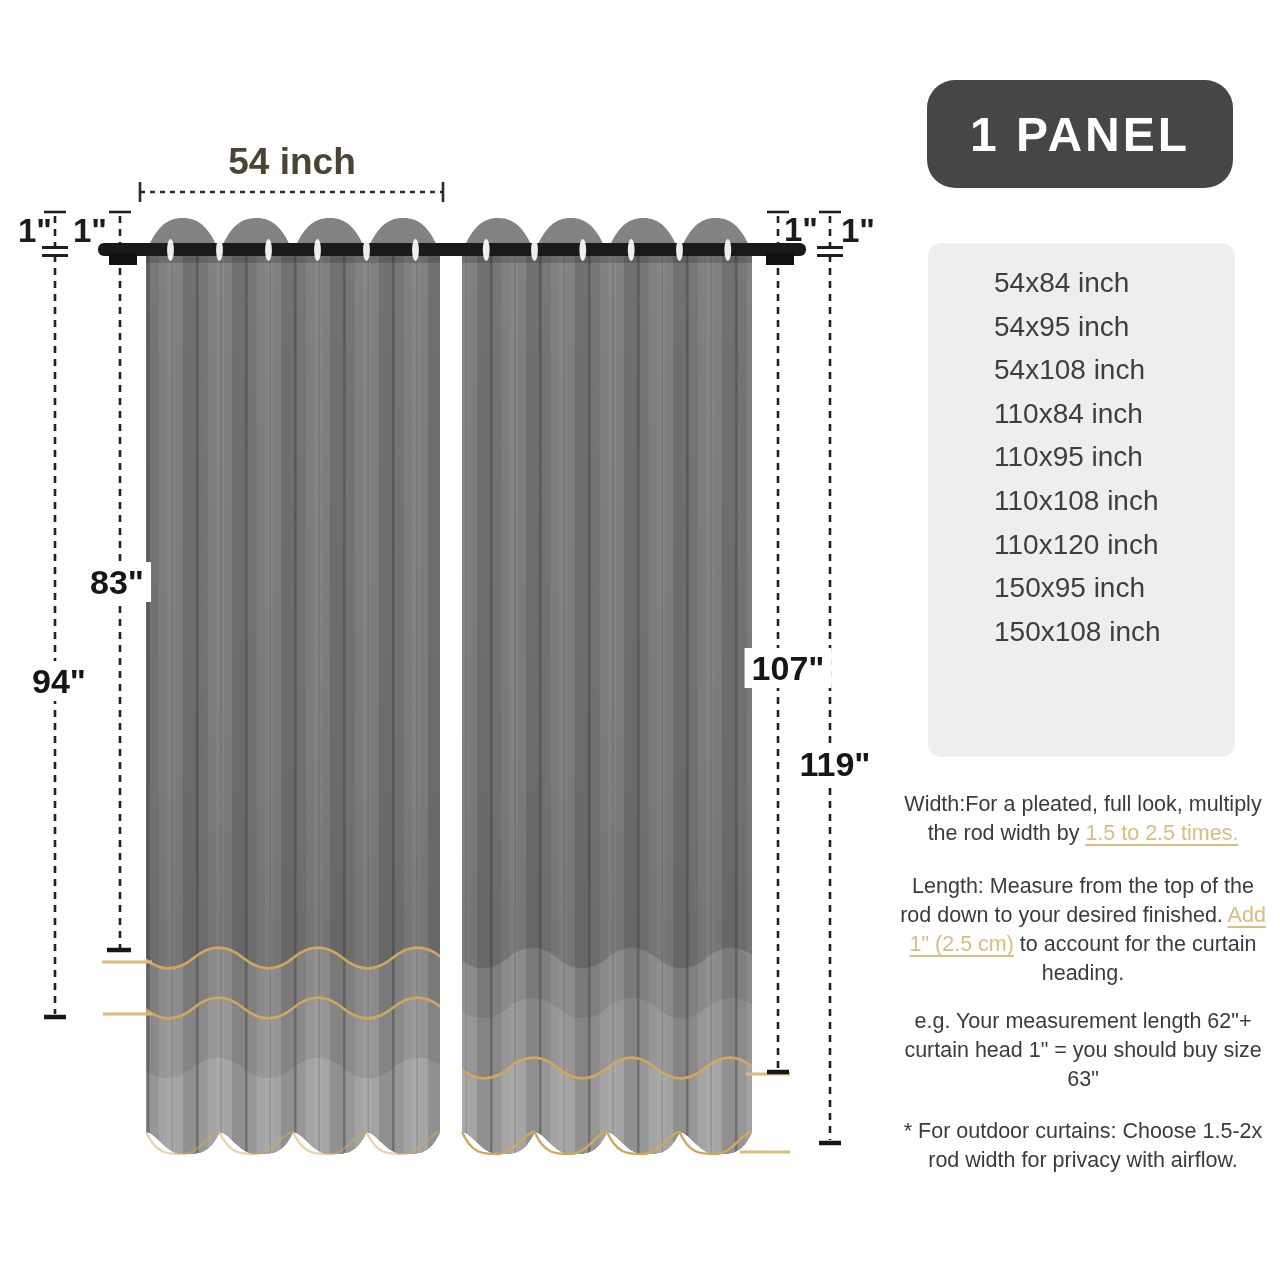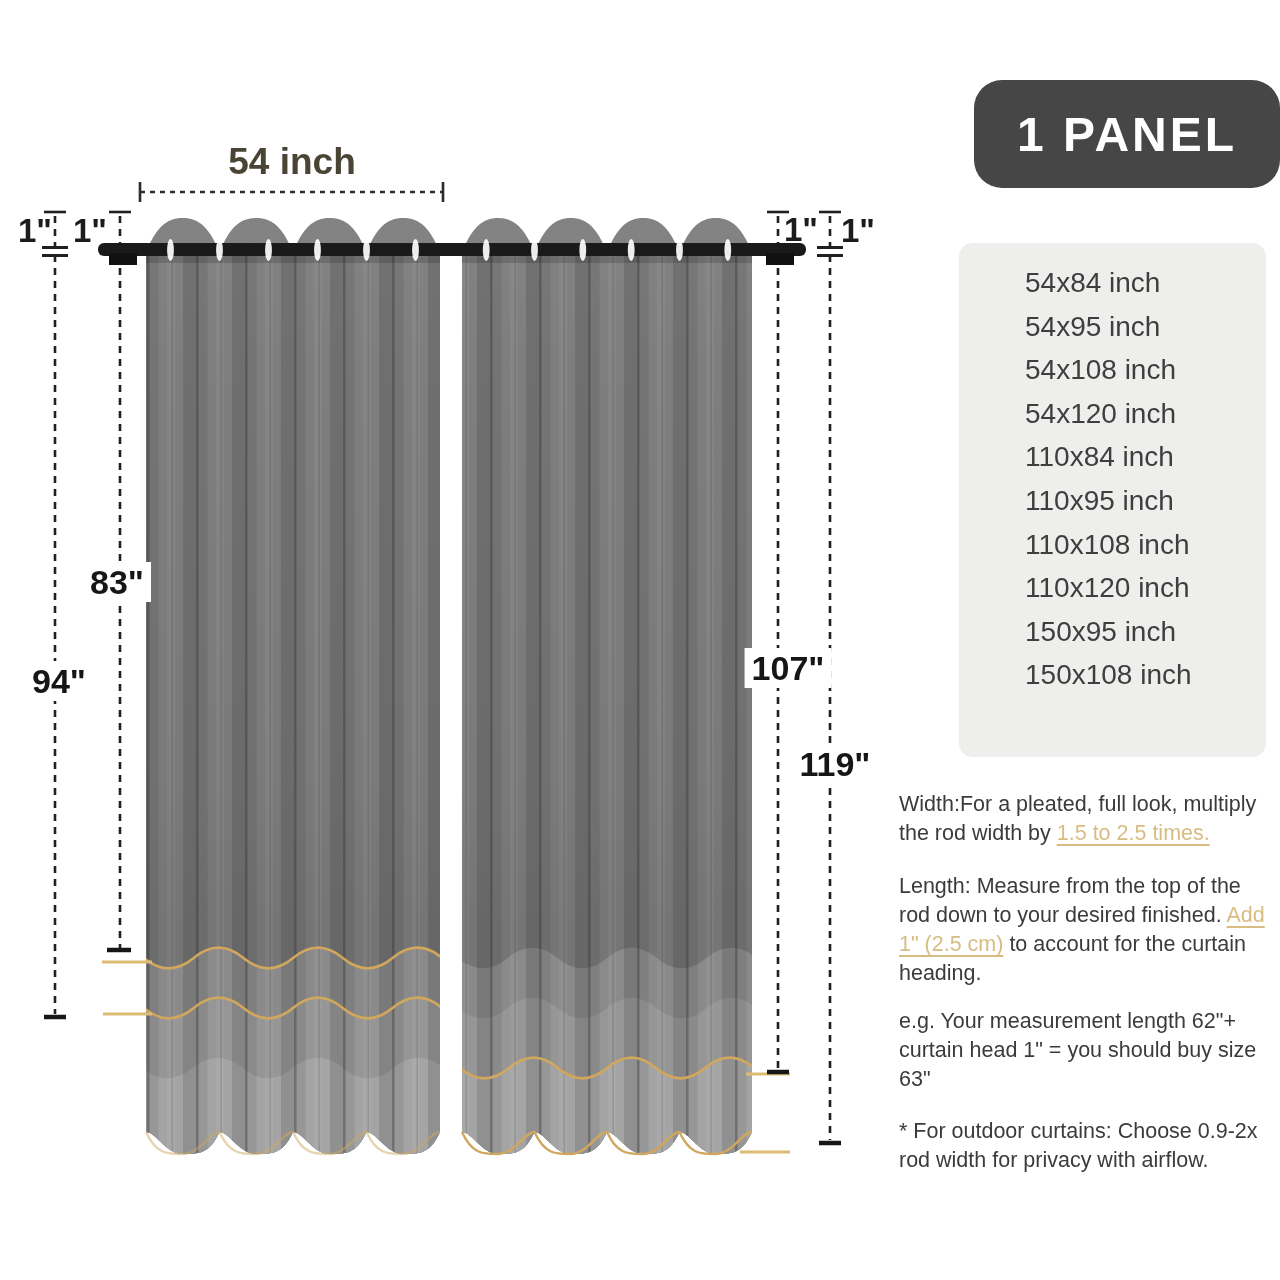--- a/index.html
+++ b/index.html
@@ -21,31 +21,31 @@
   .abs{position:absolute;}
   .ctr{transform:translate(-50%,-50%);}
   .dim-label{font-size:37px;font-weight:bold;color:var(--dim-label);white-space:nowrap;}
   .ilabel{font-size:33px;font-weight:bold;color:var(--ink);white-space:nowrap;}
   .mlabel{
     font-size:34px;font-weight:bold;color:#161616;background:#ffffff;
     padding:3px 7px;white-space:nowrap;line-height:1;
   }
   .badge{
     left:927px;top:80px;width:306px;height:108px;background:var(--badge-bg);
-    border-radius:28px;display:flex;align-items:center;justify-content:center;margin-left:47px;
+    border-radius:28px;display:flex;align-items:center;justify-content:center;
   }
   .badge-text{color:#ffffff;font-size:48px;font-weight:bold;letter-spacing:3px;white-space:nowrap;}
   .size-panel{
     left:928px;top:243px;width:307px;height:514px;background:var(--panel-bg);
-    border-radius:14px;box-sizing:border-box;padding:18px 0 8px 66px;margin-left:31px;
+    border-radius:14px;box-sizing:border-box;padding:18px 0 8px 66px;
   }
   .size-row{
     font-size:28px;line-height:43.6px;color:#3e3e3e;white-space:nowrap;
   }
-  .note{left:899px;width:368px;font-size:21.5px;line-height:29px;color:var(--note-ink);}
+  .note{left:899px;width:368px;font-size:21.5px;line-height:29px;color:var(--note-ink);text-align:center;}
   .note .hl{
     color:var(--accent-text);
     text-decoration:underline;
     text-decoration-thickness:2px;
     text-underline-offset:4px;
   }
   .note-width{top:790px;}
   .note-length{top:872px;}
   .note-example{top:1007px;}
   .note-keytips{top:1089px;}
@@ -170,34 +170,33 @@
 
   <div class="abs badge">
     <span class="badge-text">1 PANEL</span>
   </div>
 
   <div class="abs size-panel">
     <div>
         <div class="size-row">54x84 inch</div>
         <div class="size-row">54x95 inch</div>
         <div class="size-row">54x108 inch</div>
-        <div class="size-row">54x120 inch</div>
         <div class="size-row">110x84 inch</div>
         <div class="size-row">110x95 inch</div>
         <div class="size-row">110x108 inch</div>
         <div class="size-row">110x120 inch</div>
         <div class="size-row">150x95 inch</div>
         <div class="size-row">150x108 inch</div>
       </div>
   </div>
 
   <div class="abs note note-width">
     <span>Width:For a pleated, full look, multiply the rod width by </span><span class="hl">1.5 to 2.5 times.</span>
   </div>
 
   <div class="abs note note-length">
     <span>Length: Measure from the top of the rod down to your desired finished. </span><span class="hl">Add 1" (2.5 cm)</span><span> to account for the curtain heading.</span>
   </div>
 
   <div class="abs note note-example">e.g. Your measurement length 62"+ curtain head 1" = you should buy size 63"</div>
-  <div class="abs note note-tip">* For outdoor curtains: Choose 0.9-2x rod width for privacy with airflow.</div>
+  <div class="abs note note-tip">* For outdoor curtains: Choose 1.5-2x rod width for privacy with airflow.</div>
 
 </div>
 
 </body></html>

